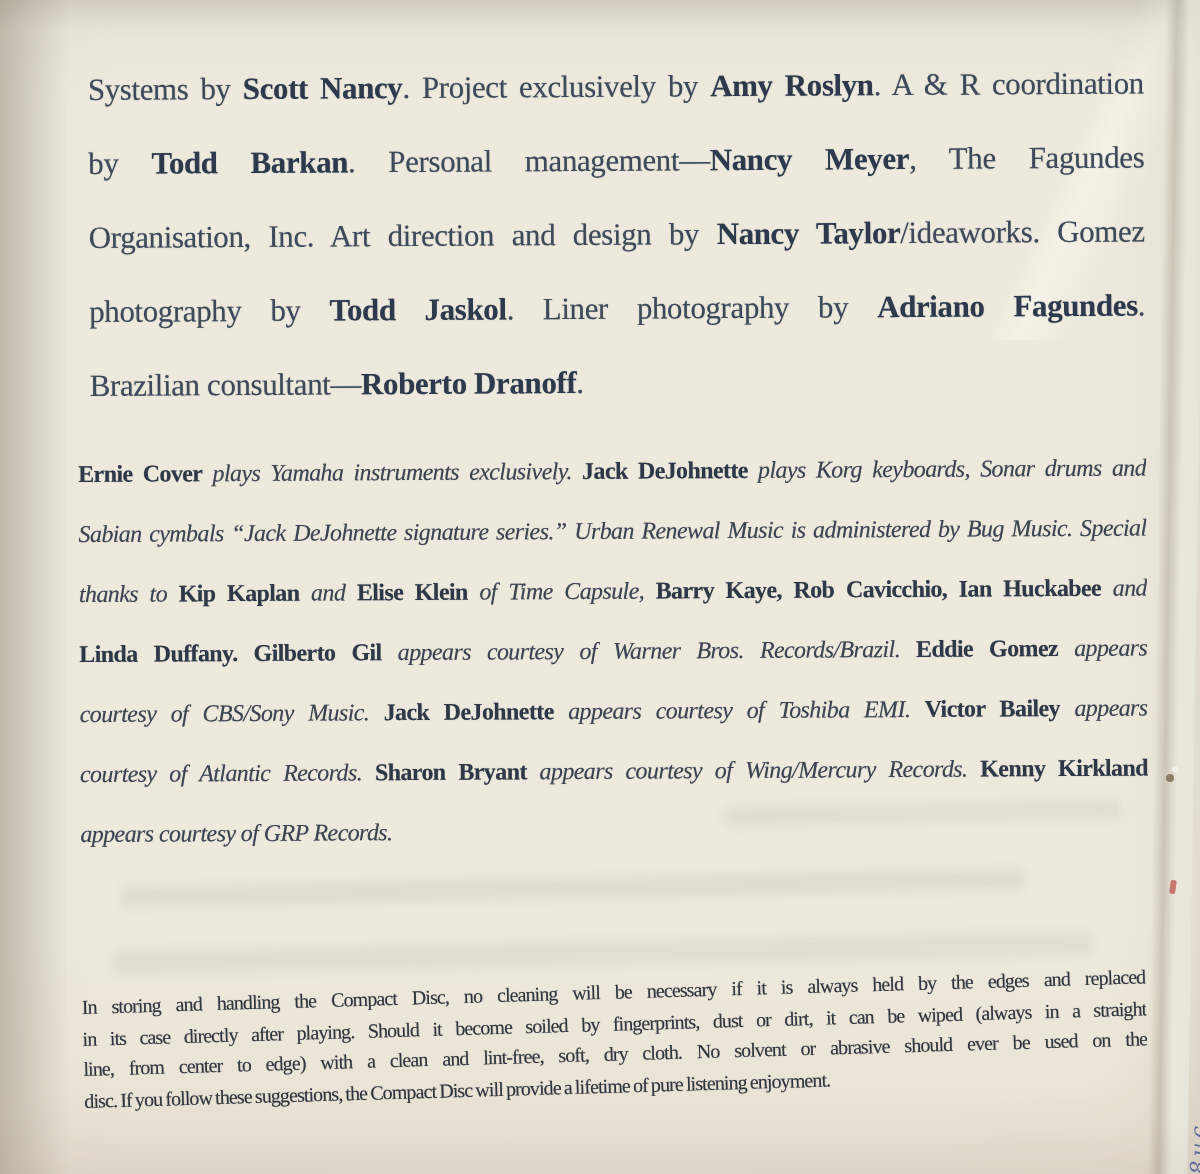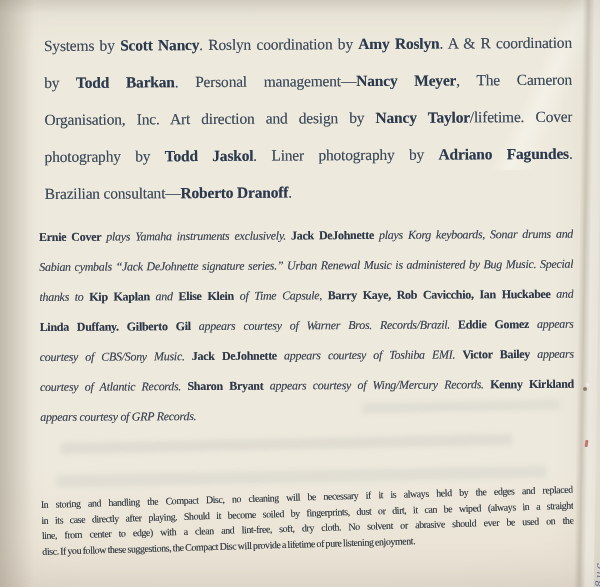--- a/index.html
+++ b/index.html
@@ -84,23 +84,23 @@
 <div class="photo">
 
   <div class="left-shade"></div>
   <div class="top-shade"></div>
   <div class="bottom-tint"></div>
   <div class="crease-highlight"></div>
 
   <div class="content">
 
     <div class="para para-credits">
-        <div class="line"><span>Systems by </span><span class="b">Scott Nancy</span><span>. Roslyn coordination by </span><span class="b">Amy Roslyn</span><span>. A &amp; R coordination</span></div>
-        <div class="line"><span>by </span><span class="b">Todd Barkan</span><span>. Personal management—</span><span class="b">Nancy Meyer</span><span>, The Cameron</span></div>
-        <div class="line"><span>Organisation, Inc. Art direction and design by </span><span class="b">Nancy Taylor</span><span>/lifetime. Cover</span></div>
+        <div class="line"><span>Systems by </span><span class="b">Scott Nancy</span><span>. Project exclusively by </span><span class="b">Amy Roslyn</span><span>. A &amp; R coordination</span></div>
+        <div class="line"><span>by </span><span class="b">Todd Barkan</span><span>. Personal management—</span><span class="b">Nancy Meyer</span><span>, The Fagundes</span></div>
+        <div class="line"><span>Organisation, Inc. Art direction and design by </span><span class="b">Nancy Taylor</span><span>/ideaworks. Gomez</span></div>
         <div class="line"><span>photography by </span><span class="b">Todd Jaskol</span><span>. Liner photography by </span><span class="b">Adriano Fagundes</span><span>.</span></div>
         <div class="line last"><span>Brazilian consultant—</span><span class="b">Roberto Dranoff</span><span>.</span></div>
       </div>
 
     <div class="para para-endorse">
         <div class="line"><span class="b">Ernie Cover</span><span class="i"> plays Yamaha instruments exclusively. </span><span class="b">Jack DeJohnette</span><span class="i"> plays Korg keyboards, Sonar drums and</span></div>
         <div class="line"><span class="i">Sabian cymbals “Jack DeJohnette signature series.” Urban Renewal Music is administered by Bug Music. Special</span></div>
         <div class="line"><span class="i">thanks to </span><span class="b">Kip Kaplan</span><span class="i"> and </span><span class="b">Elise Klein</span><span class="i"> of Time Capsule, </span><span class="b">Barry Kaye, Rob Cavicchio, Ian Huckabee</span><span class="i"> and</span></div>
         <div class="line"><span class="b">Linda Duffany. Gilberto Gil</span><span class="i"> appears courtesy of Warner Bros. Records/Brazil. </span><span class="b">Eddie Gomez</span><span class="i"> appears</span></div>
         <div class="line"><span class="i">courtesy of CBS/Sony Music. </span><span class="b">Jack DeJohnette</span><span class="i"> appears courtesy of Toshiba EMI. </span><span class="b">Victor Bailey</span><span class="i"> appears</span></div>

